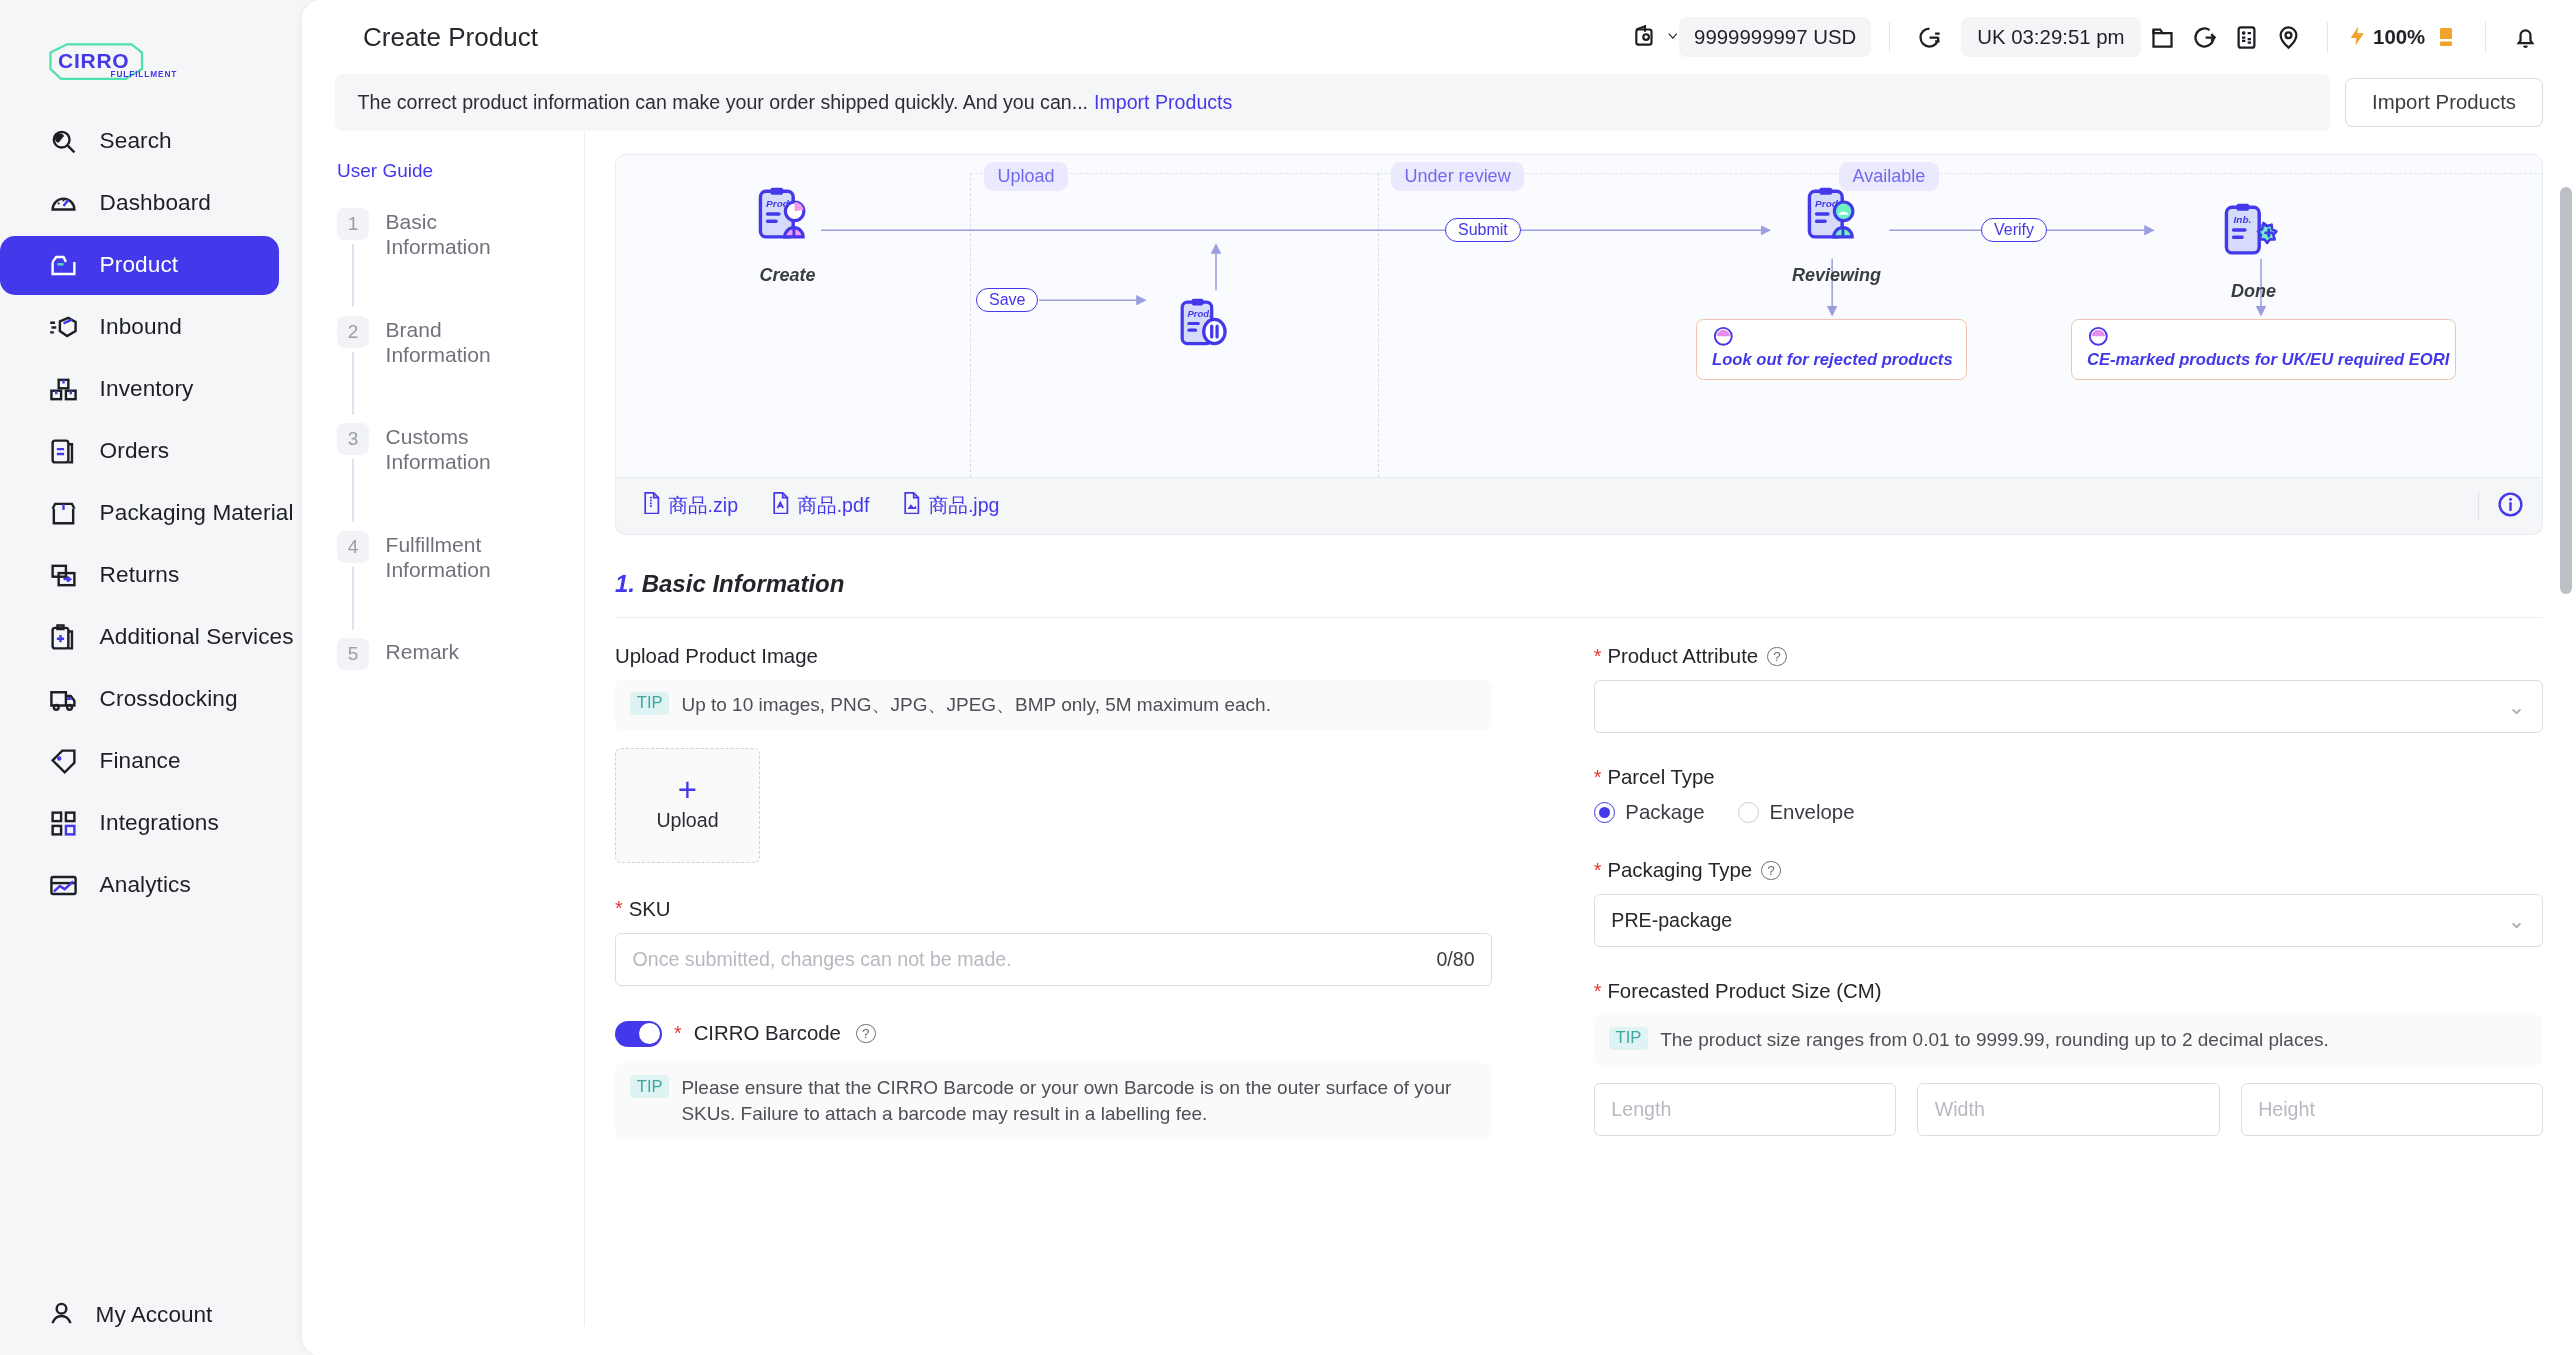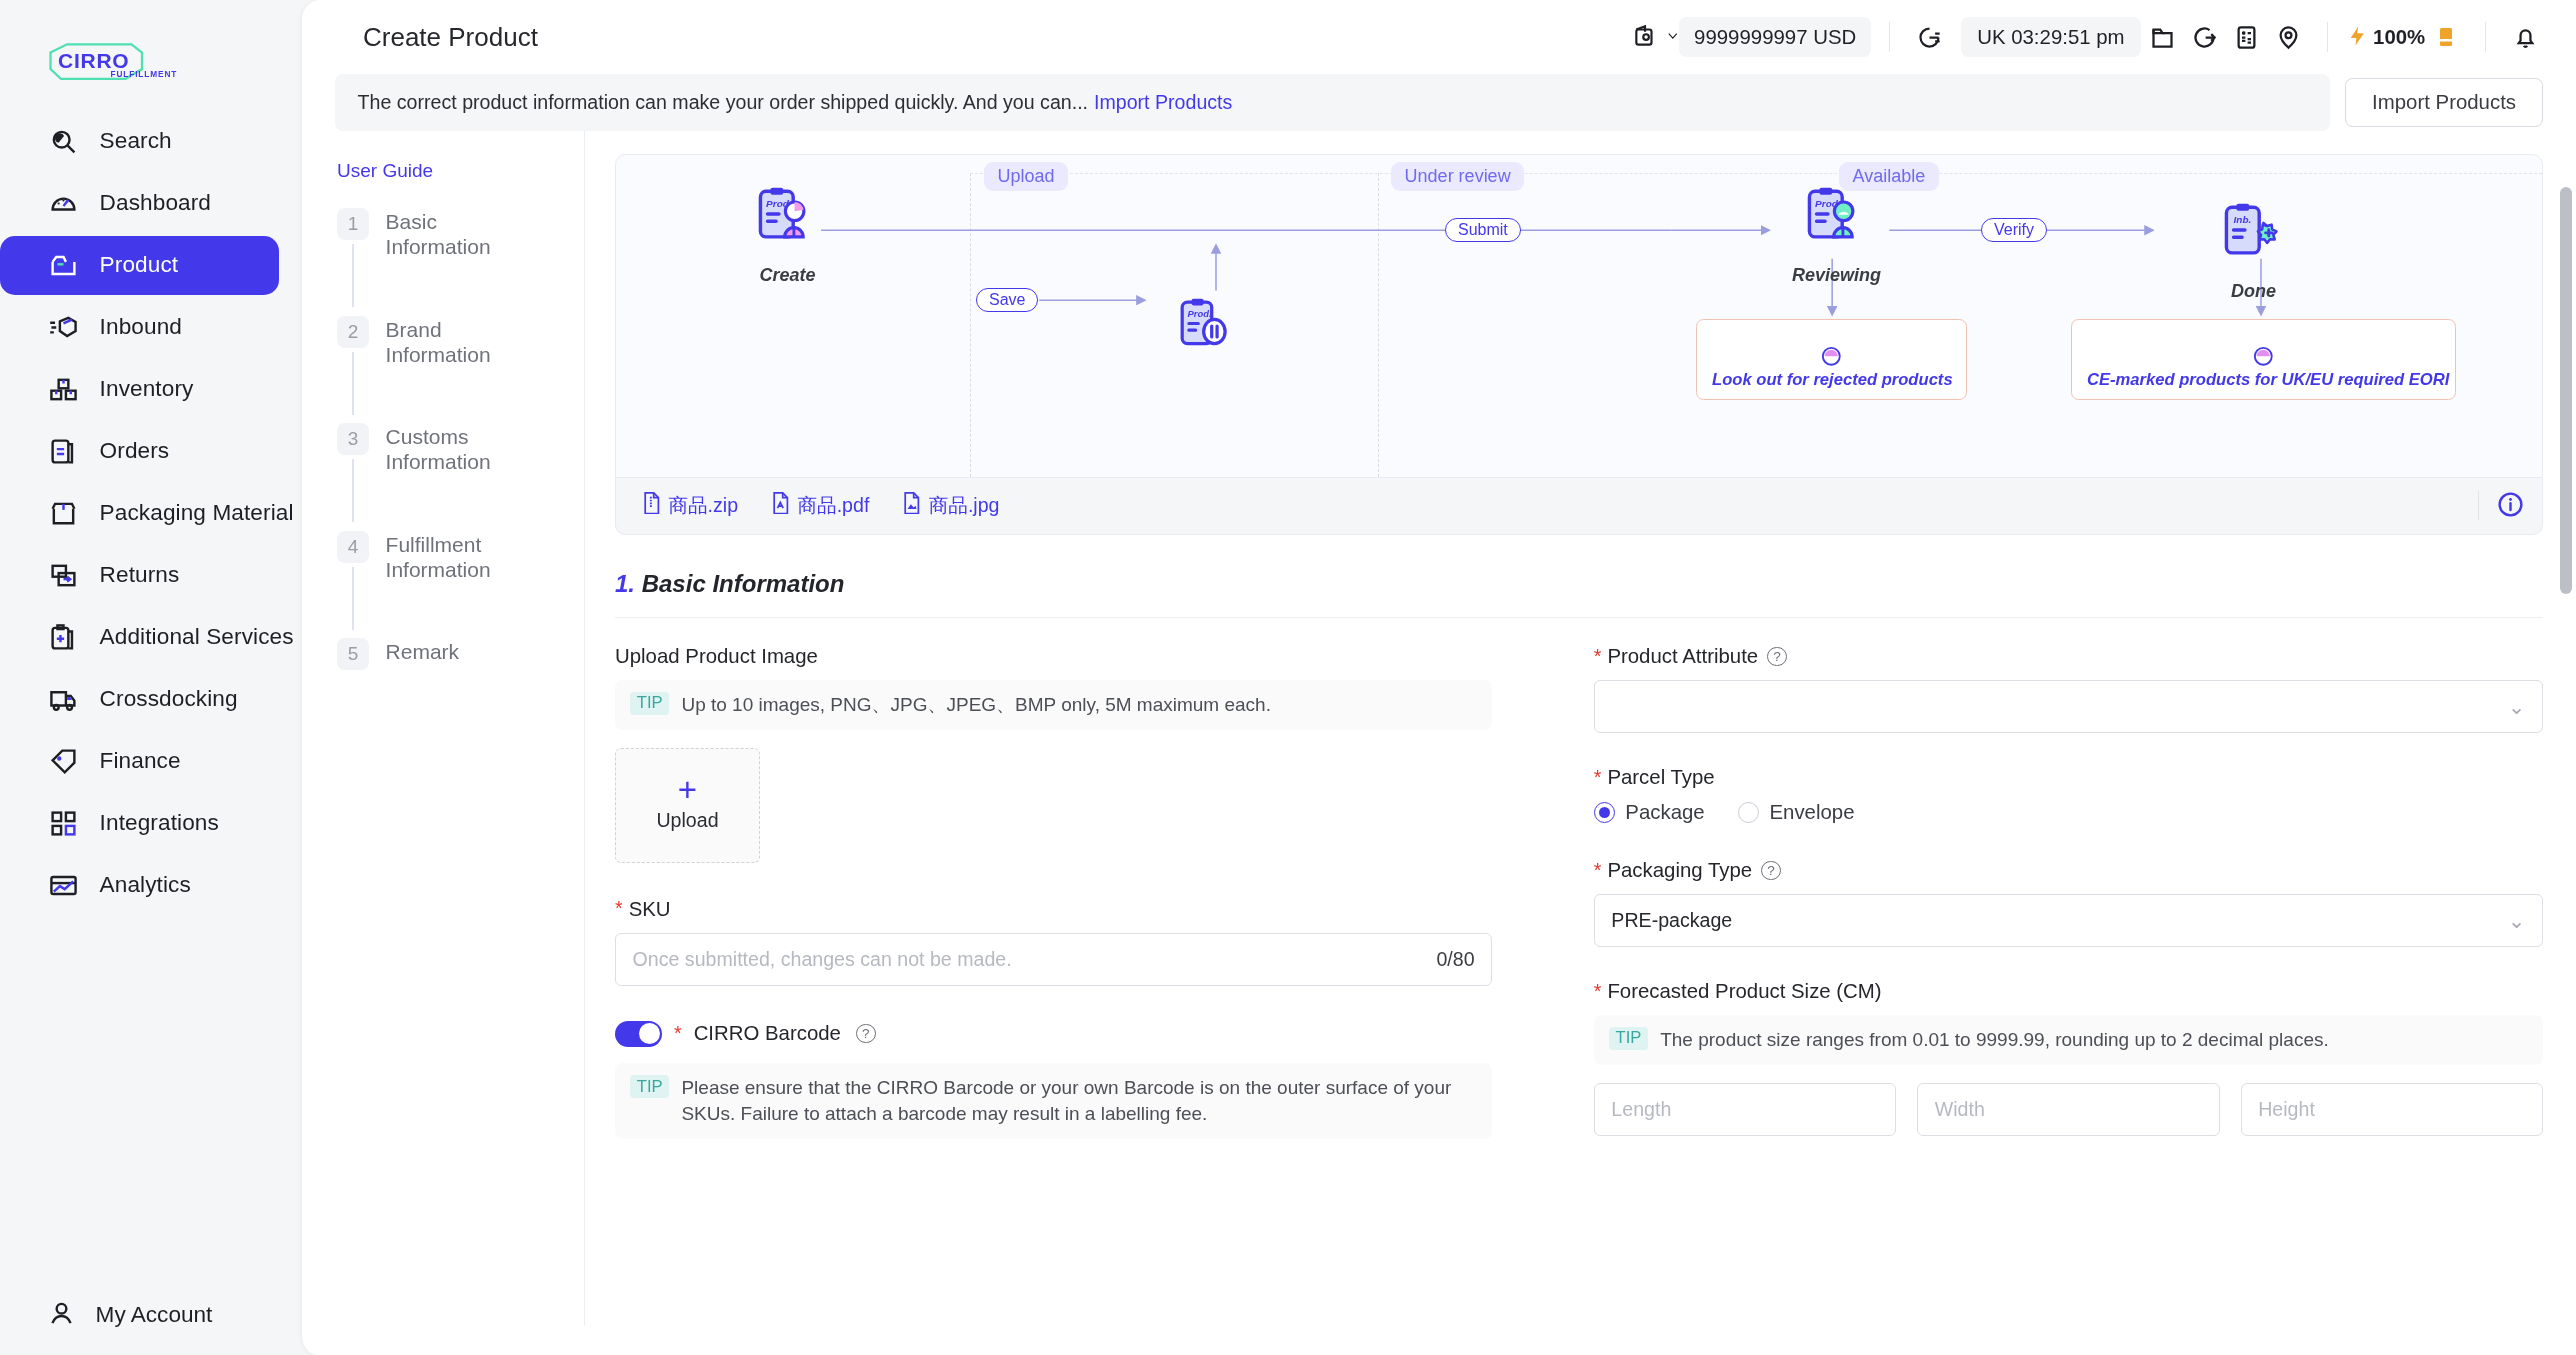--- a/index.html
+++ b/index.html
@@ -127,21 +127,21 @@
   .lane-div { position:absolute; top:18px; bottom:0; width:0; border-left:0.8px dashed #d8dbe6; }
   .lane-top { position:absolute; left:0; right:0; height:0; border-top:0.8px dashed #e1e4ec; }
   .flow-node { position:absolute; text-align:center; z-index:3; }
   .flow-node .cap { font-size:18px; font-style:italic; font-weight:bold; color:#3b3d44; margin-top:18px; }
   .edge-lbl {
     position:absolute; background:#fff; border:1.5px solid #4338ea; color:#4338ea;
     border-radius:15px; font-size:16px; padding:2.3px 12px; z-index:4; white-space:nowrap;
   }
   .note-box {
     position:absolute; border:0.8px solid #f0c3b0; background:#fff;
-    border-radius:7.5px; padding:25px 15px 9px; text-align:center; z-index:3;
+    border-radius:7.5px; padding:5px 15px 9px; z-index:3;
   }
   .note-box .txt { color:#4338ea; font-size:16.6px; font-style:italic; font-weight:bold; white-space:nowrap; }
 
   
   .attach {
     height:57px; border:0.8px solid #e9ebf2; border-top:none;
     border-radius:0 0 10.6px 10.6px; background:#f5f6f8;
     display:flex; align-items:center; padding:0 16.6px 0 26px; gap:33px;
   }
   .attach-item { display:flex; align-items:center; gap:6.8px; color:#4338ea; font-size:19.6px; cursor:pointer; }

